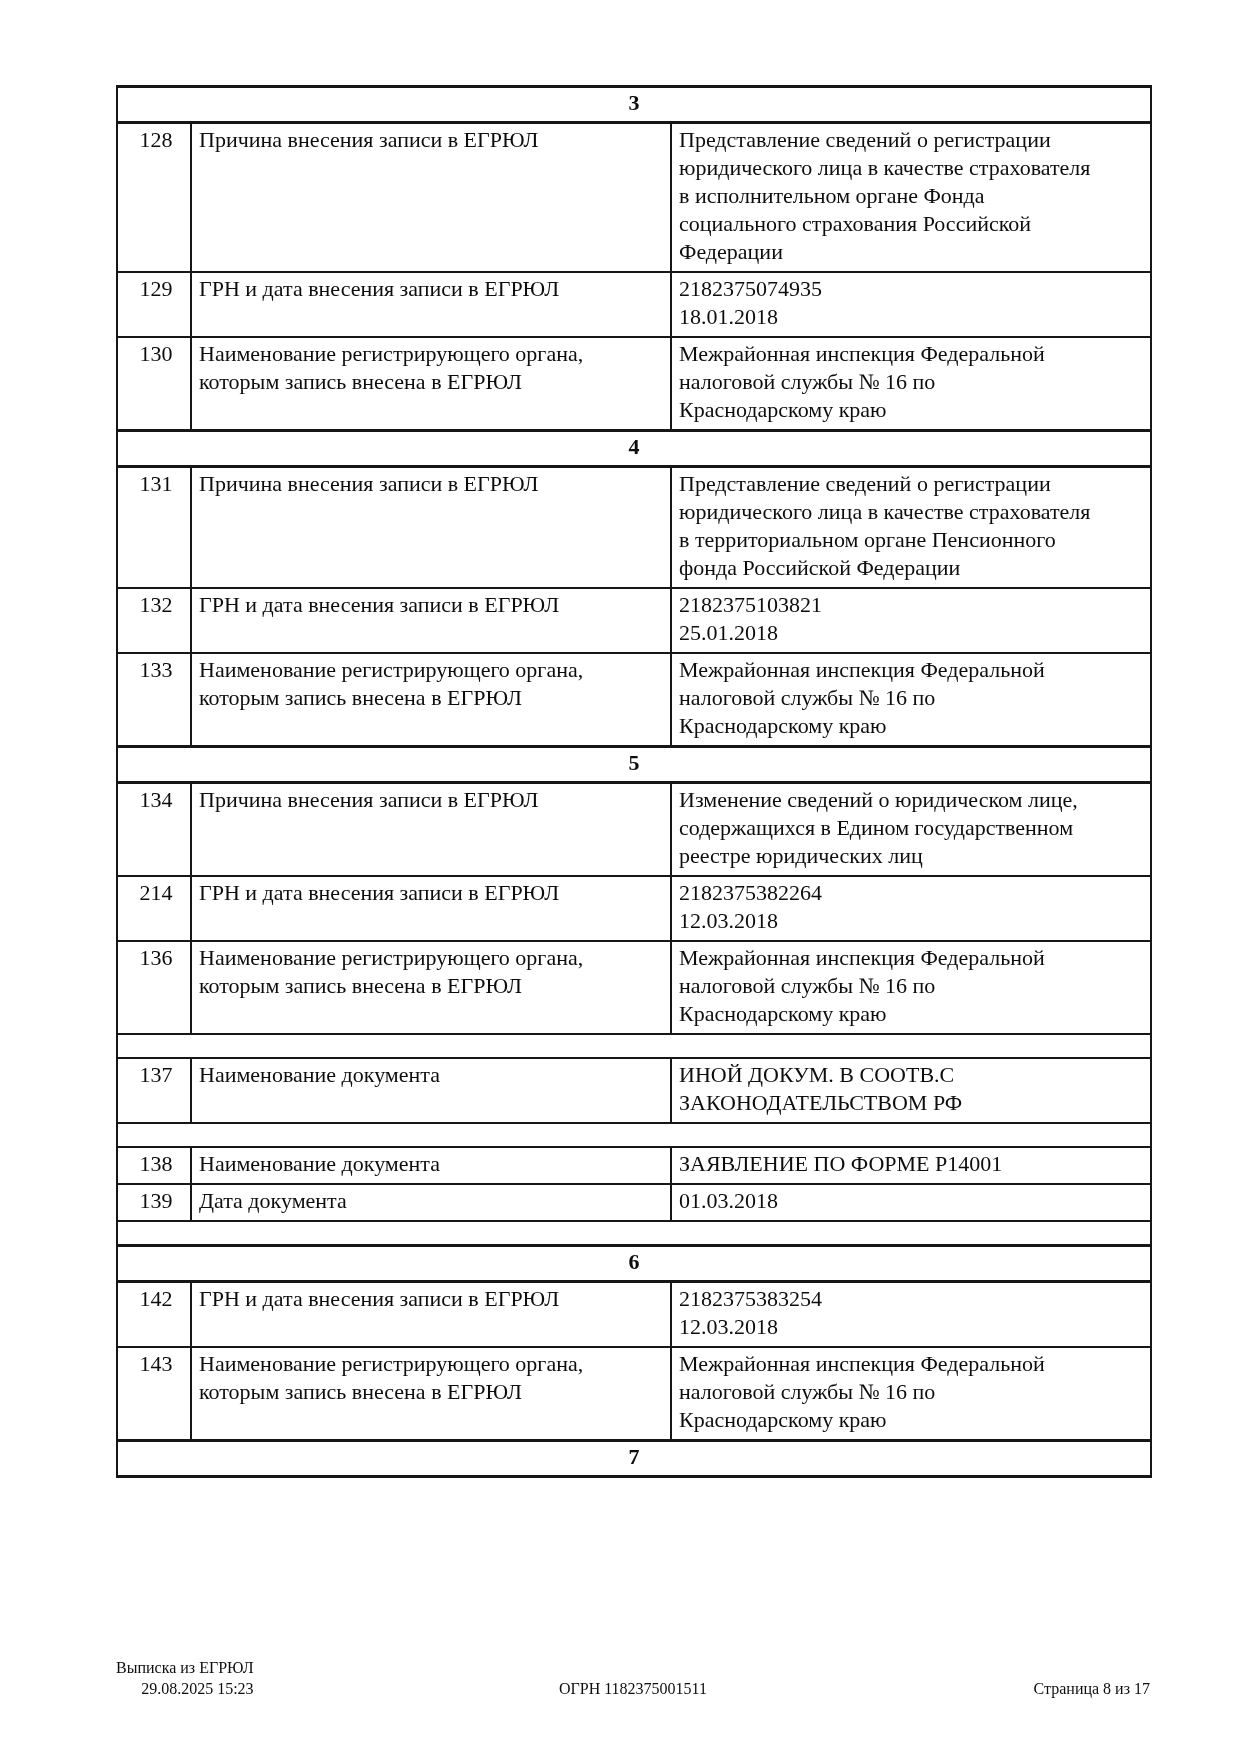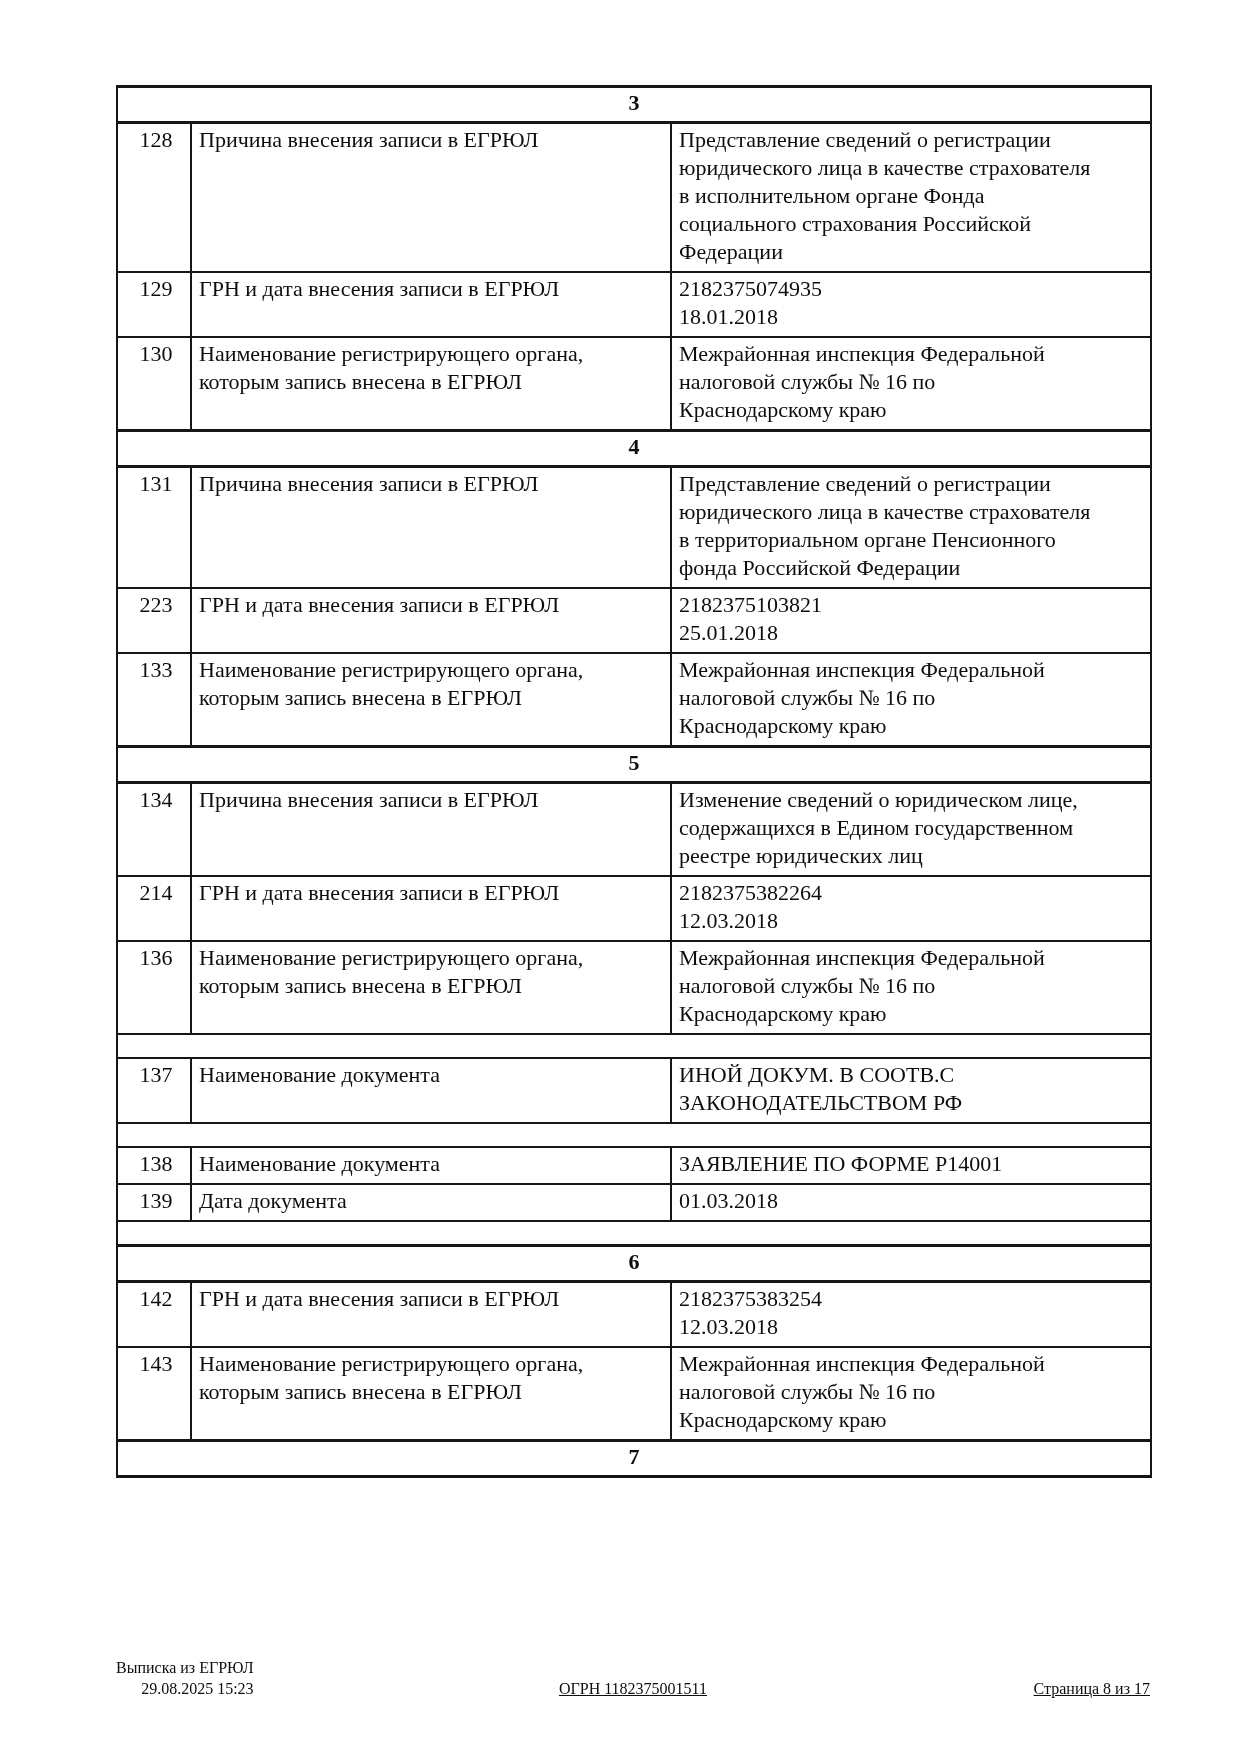--- a/index.html
+++ b/index.html
@@ -56,22 +56,22 @@
   }
   .footer {
     position: absolute;
     left: 116px;
     width: 1034px;
     top: 1657px;
     font-size: 16px;
     line-height: 21px;
   }
   .footer .left-block { position: absolute; left: 0; top: 0; text-align: right; }
-  .footer .center-block { position: absolute; left: 0; top: 21px; width: 1034px; text-align: center; text-decoration: underline; }
-  .footer .right-block { position: absolute; right: 0; top: 21px; text-align: center; text-decoration: underline; }
+  .footer .center-block { position: absolute; left: 0; top: 21px; width: 1034px; text-align: center; }
+  .footer .right-block { position: absolute; right: 0; top: 21px; text-align: center; }
 </style>
 </head>
 <body>
 
 <div class="page">
 
   <table class="registry-table">
     <colgroup>
       <col style="width:74px">
       <col style="width:480px">
@@ -109,21 +109,21 @@
         </tr>
         <tr>
           <td class="num">131</td>
           <td>Причина внесения записи в ЕГРЮЛ</td>
           <td>Представление сведений о регистрации
 юридического лица в качестве страхователя
 в территориальном органе Пенсионного
 фонда Российской Федерации</td>
         </tr>
         <tr>
-          <td class="num">223</td>
+          <td class="num">132</td>
           <td>ГРН и дата внесения записи в ЕГРЮЛ</td>
           <td>2182375103821
 25.01.2018</td>
         </tr>
         <tr>
           <td class="num">133</td>
           <td>Наименование регистрирующего органа,
 которым запись внесена в ЕГРЮЛ</td>
           <td>Межрайонная инспекция Федеральной
 налоговой службы № 16 по

